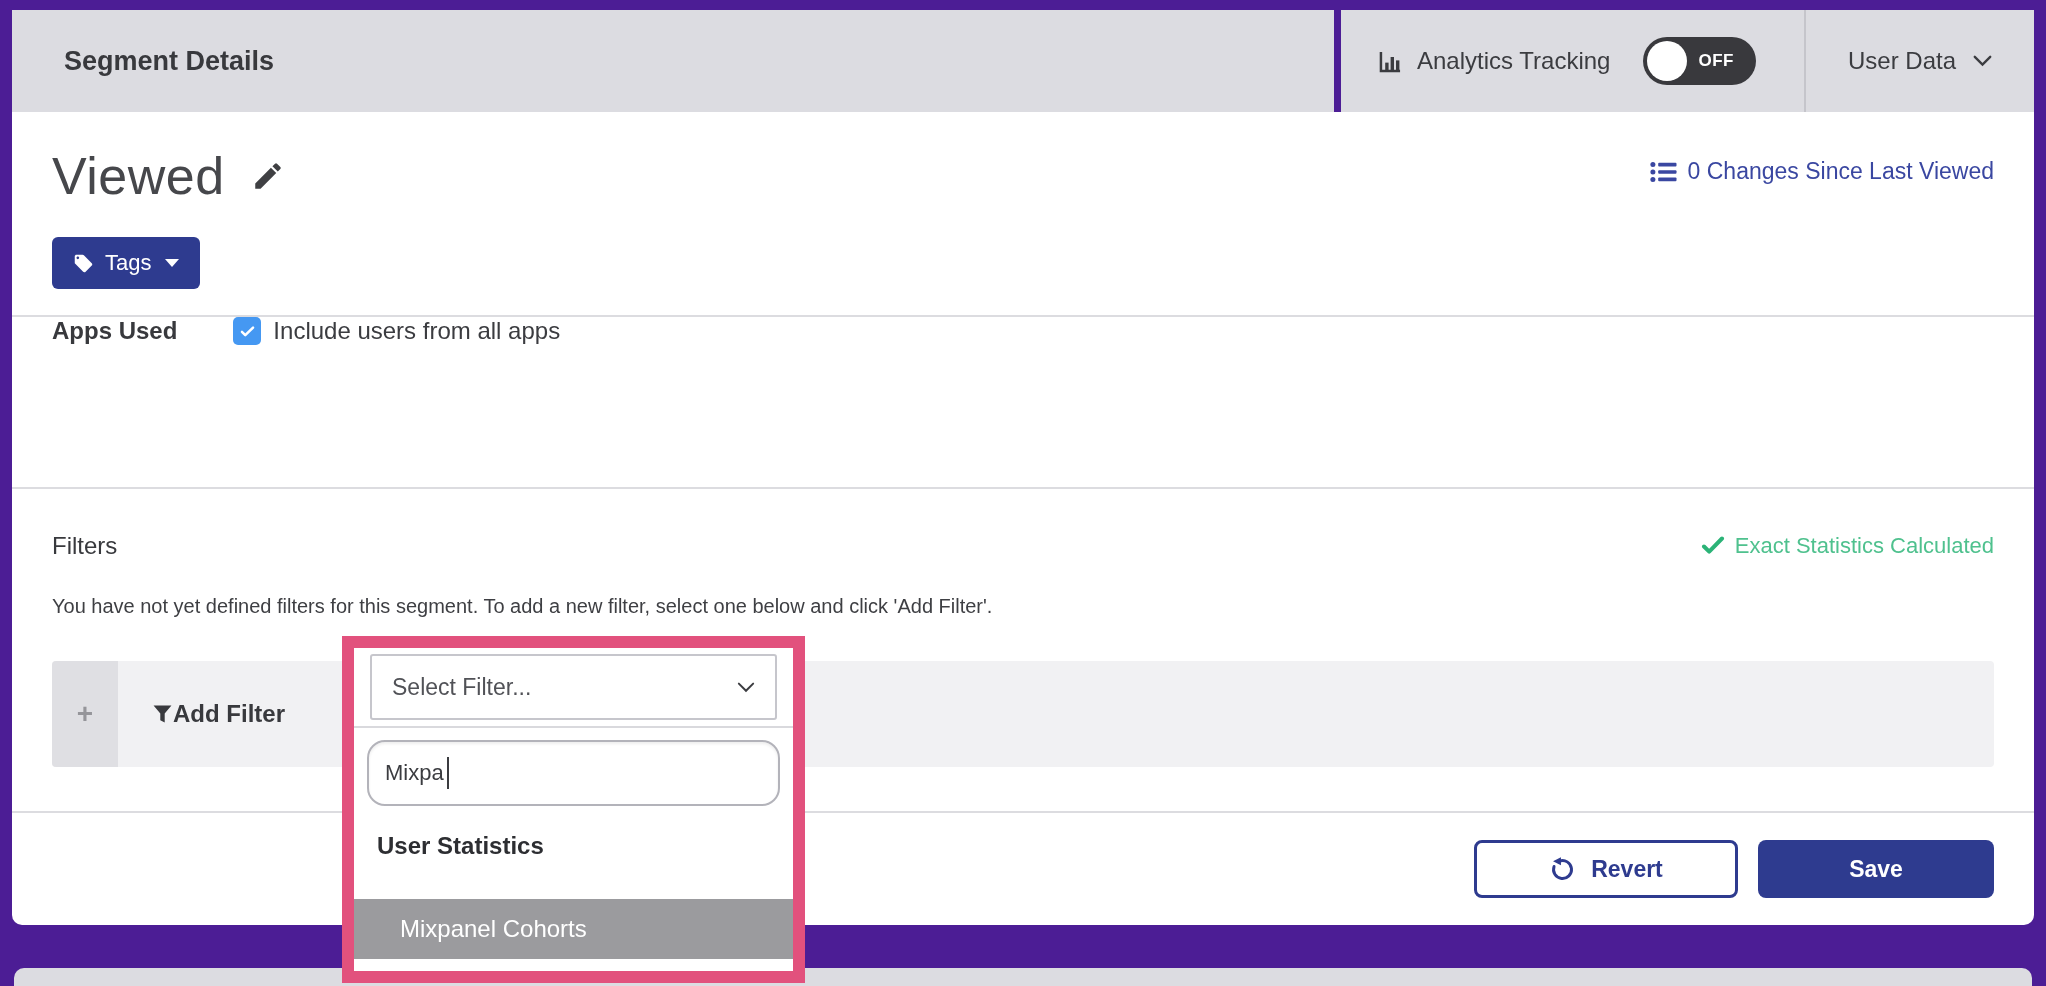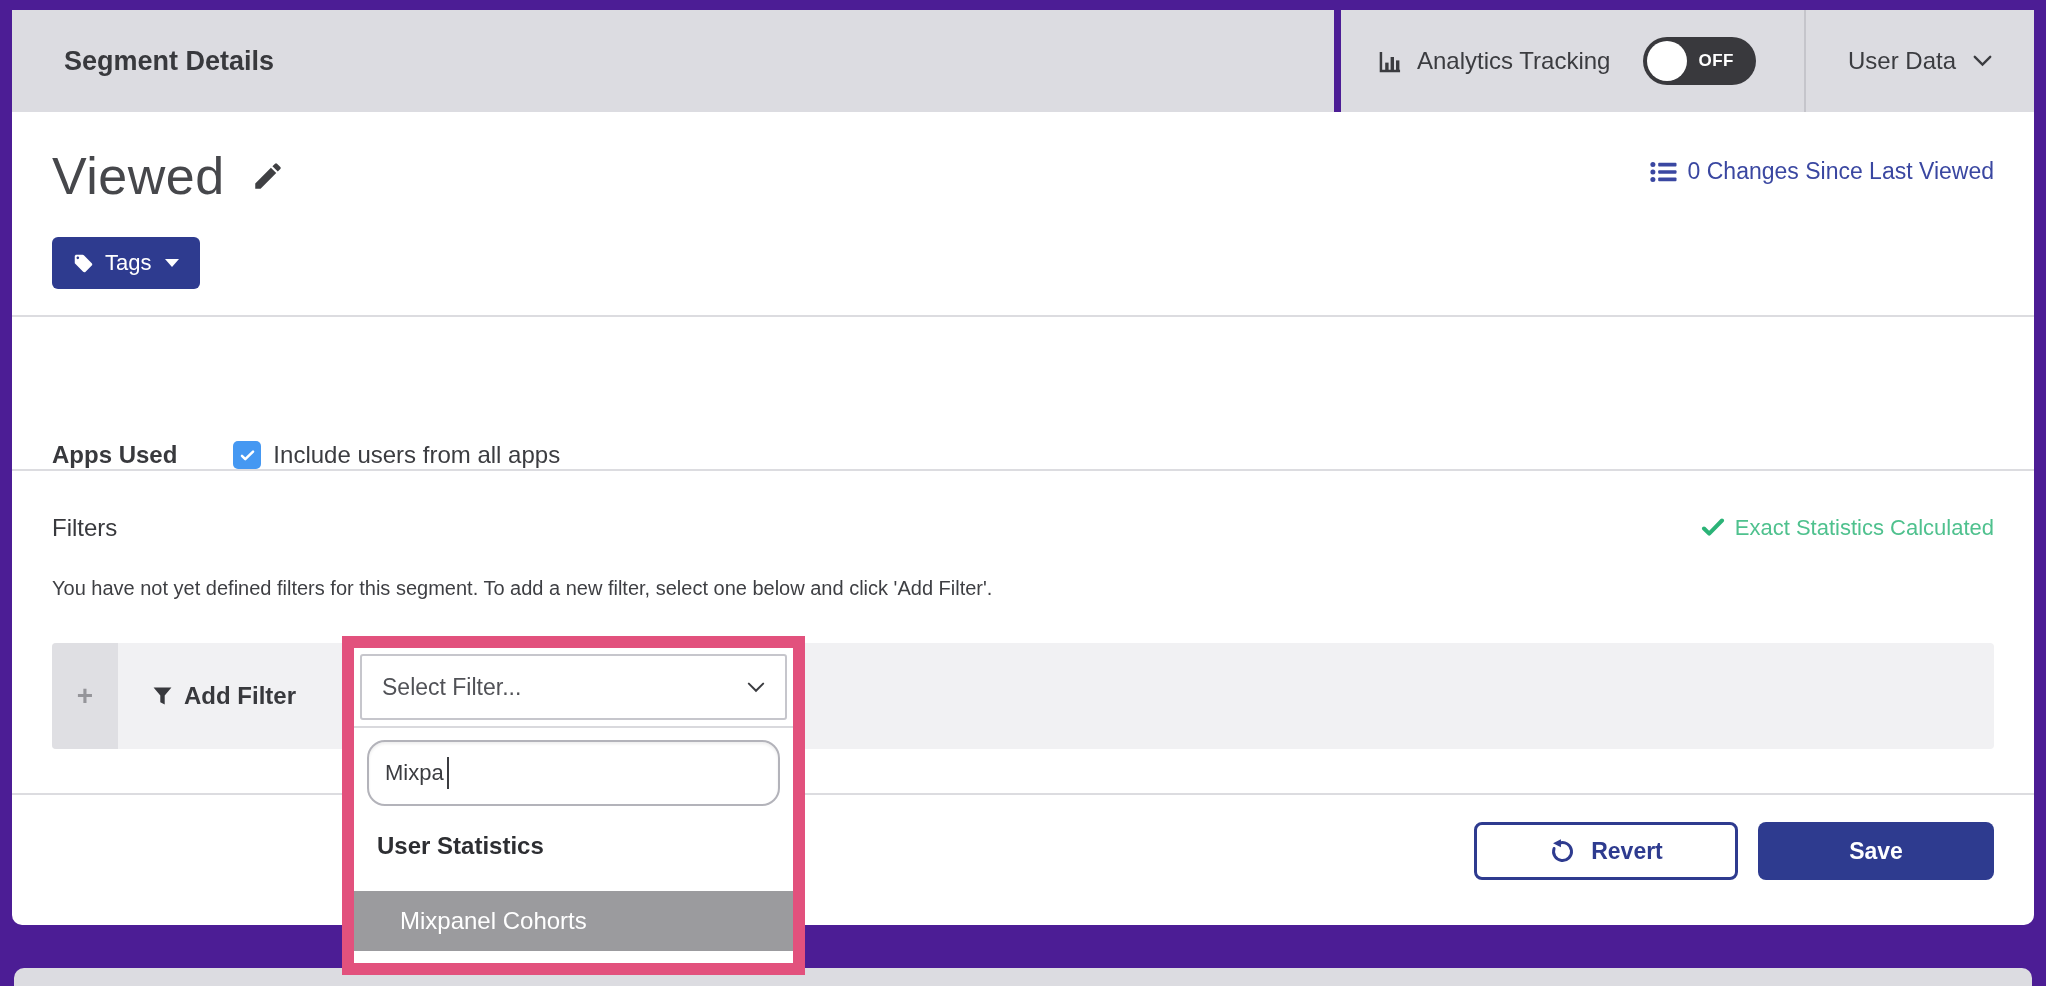--- a/index.html
+++ b/index.html
@@ -36,59 +36,59 @@
   .name-row h1{font-size:52px;font-weight:400;color:#46474b;letter-spacing:.5px}
   .pencil{cursor:pointer}
   .changes-link{position:absolute;right:40px;top:46px;display:flex;align-items:center;gap:11px;
                 color:var(--link-blue);font-size:23px;cursor:pointer;text-decoration:none}
   .tags-btn{margin-top:31px;height:52px;background:var(--indigo);color:#fff;border:none;
             border-radius:6px;display:inline-flex;align-items:center;gap:11px;padding:0 21px;
             font-size:22px;font-family:inherit;cursor:pointer}
   .caret{width:0;height:0;border-left:7px solid transparent;border-right:7px solid transparent;
          border-top:8px solid #fff;margin-left:3px}
 
-  .apps-section{height:154px;border-bottom:2px solid var(--divider);display:flex;align-items:flex-end;
+  .apps-section{height:172px;border-bottom:2px solid var(--divider);display:flex;align-items:flex-start;
                 padding:0 40px}
   .apps-label{font-size:24px;font-weight:700;color:#38393d}
   .checkbox-row{display:flex;align-items:center;gap:12px;margin-left:56px;font-size:24px}
   .checkbox{width:28px;height:28px;border-radius:5px;background:var(--checkbox-blue);display:flex;
             align-items:center;justify-content:center;cursor:pointer}
 
   .filters-section{padding:42px 40px 0}
   .filters-head{display:flex;justify-content:space-between;align-items:center;height:30px}
   .filters-title{font-size:24px;font-weight:500;color:#38393d}
   .status{display:flex;align-items:center;gap:10px;font-size:22px;color:var(--green)}
   .filters-empty{font-size:20px;margin-top:34px;height:30px;color:#3e3f43}
   .add-row{margin-top:36px;height:106px;background:var(--row-gray);border-radius:4px;
            display:flex;align-items:center}
   .plus-cell{width:66px;height:100%;background:var(--cell-gray);border:none;border-radius:4px 0 0 4px;
              font-size:28px;font-weight:700;color:#95959a;cursor:pointer;font-family:inherit}
-  .add-filter-label{display:flex;align-items:center;gap:11px;margin-left:34px;font-size:24px;
+  .add-filter-label{display:flex;align-items:center;margin-left:34px;font-size:24px;
                     font-weight:700;color:#38393d;cursor:pointer}
 
   .card-footer{margin-top:44px;border-top:2px solid var(--divider);padding:27px 40px 0;
                display:flex;justify-content:flex-end;gap:20px}
   .btn{height:58px;border-radius:8px;font-size:23px;font-weight:700;display:inline-flex;
        align-items:center;justify-content:center;gap:15px;font-family:inherit;cursor:pointer}
   .btn-outline{width:264px;background:#fff;border:3px solid var(--indigo);color:var(--indigo)}
   .btn-solid{width:236px;background:var(--indigo);border:none;color:#fff}
 
   
   .dropdown-overlay{position:absolute;left:330px;top:524px;width:463px;border:12px solid var(--pink);
                     background:#fff;z-index:5}
-  .select-control{margin:6px 6px 0;height:66px;border:2px solid #c6c6cc;border-radius:3px;
+  .select-control{margin:6px 16px 0;height:66px;border:2px solid #c6c6cc;border-radius:3px;
                   display:flex;align-items:center;justify-content:space-between;padding:0 20px;
                   font-size:23px;color:#515257;cursor:pointer;background:#fff}
   .panel{margin-top:6px;border-top:2px solid #d9d9dd;padding:12px 13px 12px}
   .search-box{height:66px;border:2px solid #b3b3ba;border-radius:18px;display:flex;align-items:center;
               padding:0 16px;font-size:22px;color:#3b3c40;background:#fff;cursor:text;
               box-shadow:inset 0 2px 3px rgba(0,0,0,.07)}
   .text-caret{width:2px;height:32px;background:#3b3c40;margin-left:3px}
   .group-header{margin:26px 0 0 10px;font-size:24px;font-weight:700;color:#2d2e32;height:30px}
-  .option{margin:29px -13px 0;height:60px;line-height:60px;padding-left:46px;
+  .option{margin:37px -13px 0;height:60px;line-height:60px;padding-left:46px;
           background:var(--highlight-gray);color:#fff;font-size:24px;cursor:pointer}
 
   .bottom-bar{position:absolute;left:14px;top:968px;width:2018px;height:18px;
               background:var(--header-bg);border-radius:10px 10px 0 0}
 </style>
 </head>
 <body>
 
 <div class="page">
 

